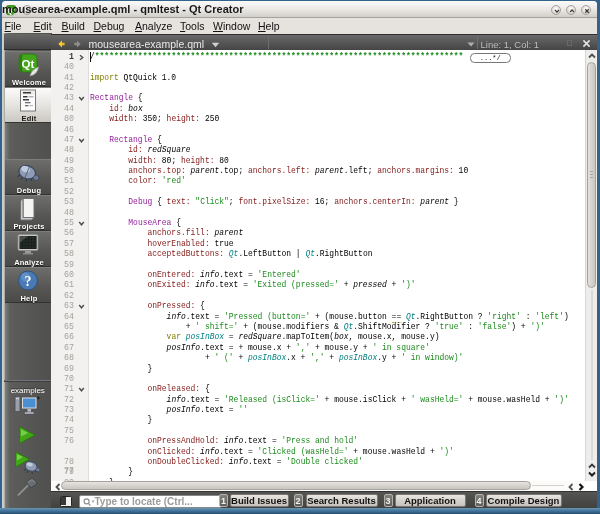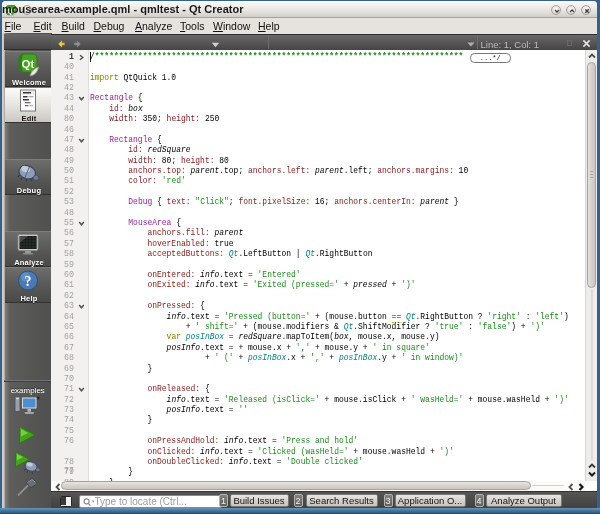--- a/index.html
+++ b/index.html
@@ -67,21 +67,21 @@
 #vsb { position:absolute; right:0; top:49px; width:11.5px; height:430.5px; background:#efedeb; border-left:1px solid #d8d6d4; }
 #vsb .grip { position:absolute; left:2px; right:2px; top:108px; height:7px;
   background:repeating-linear-gradient(180deg,#aaa69f 0,#aaa69f 1px,transparent 1px,transparent 3px); }
 #vsb .thumb { position:absolute; left:0.75px; top:12px; width:9.5px; height:226px; border-radius:4.5px;
   background:linear-gradient(90deg,#e5e2de,#d7d3cf 45%,#c9c5c0); border:1px solid #a5a19c; }
 #hsb { position:absolute; left:49px; top:479.5px; width:533.5px; height:11px; background:#fcfbfa; }
 #hsb .thumb { position:absolute; left:10px; top:0.8px; width:469.5px; height:9px; border-radius:4.5px;
   background:linear-gradient(180deg,#e8e5e1,#d7d3cf 50%,#c9c5c0); border:1px solid #a5a19c; }
 .sarr { position:absolute; }
 #status { position:absolute; left:49px; right:0; top:490px; bottom:0;
-  background:linear-gradient(180deg,#555553,#414140); border-top:1px solid #323230; }
+  background:linear-gradient(180deg,#555553,#414140); border-top:1px solid #323230;font-weight:bold; }
 #loc { position:absolute; left:27.5px; top:2.5px; width:143px; height:13px; background:#fff;
   border:1px solid #8a8a88; border-radius:2px; }
 #loc .ph { position:absolute; left:15px; top:0.5px; font-size:10px; color:#9c9c9a; }
 .ob { position:absolute; top:1.5px; height:13.5px; background:linear-gradient(180deg,#eae7e3,#d5d2cd 50%,#c6c3be);
   border:1px solid #7a7874; border-radius:2px; font-size:9.5px; color:#111; text-align:center; line-height:12px; }
 .nb { position:absolute; top:1.5px; width:9px; height:13.5px; background:linear-gradient(180deg,#84827e,#5e5e5c);
   border:1px solid #b5b2ae; border-radius:2px; font-size:9px; color:#f0f0ee; text-align:center; line-height:12px; }
 #sbtoggle { position:absolute; left:8.5px; top:3.5px; width:12px; height:11px; background:#f2f1ef;
   border:1px solid #252523; border-radius:1.5px; }
 #sbtoggle::before { content:""; position:absolute; left:0.8px; top:0.8px; bottom:0.8px; width:4.4px; background:#39393b; }
@@ -152,20 +152,27 @@
 <g transform="rotate(18 13 12)">
 <path d="M6 16 L4.5 19 M9 17.5 L8.5 20.5 M13 17.5 L14 20.5 M17 16 L19 18.5 M19.5 13 L22.5 14" stroke="#2e3a4e" stroke-width="1.2" fill="none"></path>
 <ellipse cx="12" cy="11.5" rx="8.5" ry="6.5" fill="#8e9cb4" stroke="#4a5670" stroke-width="1"></ellipse>
 <ellipse cx="12" cy="11.5" rx="8.5" ry="6.5" fill="none" stroke="#2e3a4e" stroke-width="0.6"></ellipse>
 <path d="M19.2 14.5 a3 2.6 0 1 0 2.6 -3" fill="#6e7c96" stroke="#3a465e" stroke-width="0.8"></path>
 <ellipse cx="9.5" cy="9" rx="4.5" ry="3" fill="#c6d0e2" opacity="0.9"></ellipse>
 <path d="M12.5 5.2 L11.5 17.8" stroke="#4a5670" stroke-width="0.8"></path>
 </g>
 </svg></div>
         <div class="mlab">Debug</div>
+      </div>
+<div class="mode" style="top:162px">
+        <div class="micon"><svg width="22" height="24" viewBox="0 0 22 24">
+<path d="M6 1.5 L17 1.5 L17 20.5 L6 20.5 Z" fill="#f4f4f2" stroke="#6f6f6d"></path>
+<path d="M6 1.5 L3.5 4 L3.5 23 L14.5 23 L17 20.5 L6 20.5 Z" fill="#c9cbd4" stroke="#6f6f6d"></path>
+</svg></div>
+        <div class="mlab">Projects</div>
       </div>
 <div class="mode" style="top:198px">
         <div class="micon"><svg width="24" height="23" viewBox="0 0 24 23">
 <rect x="2" y="1.5" width="20" height="16" rx="1.5" fill="#c9c9c7" stroke="#8a8a88" stroke-width="0.8"></rect>
 <rect x="3.5" y="3" width="17" height="13" fill="#15171a"></rect>
 <path d="M5 3 v13 M8 3 v13 M11 3 v13 M14 3 v13 M17 3 v13 M20 3 v13" stroke="#2e3a30" stroke-width="0.7"></path>
 <path d="M3.5 5 h17 M3.5 8 h17 M3.5 11 h17 M3.5 14 h17" stroke="#2e3a30" stroke-width="0.7"></path>
 <path d="M3.5 3 L12 3 L3.5 10 Z" fill="#ffffff" opacity="0.18"></path>
 <rect x="9" y="18" width="6" height="2" fill="#9a9a98"></rect>
 <rect x="7" y="20" width="10" height="1.5" fill="#8a8a88"></rect>
@@ -214,20 +221,21 @@
     </svg></div>
   </div>
   <div id="etb">
     <svg style="position:absolute;left:7px;top:4.5px" width="7" height="8" viewBox="0 0 8 9">
         <path d="M4.6 0.4 L0.4 4.5 L4.6 8.6 L4.6 6 L7.6 6 L7.6 3 L4.6 3 Z" fill="#f0b81e"></path>
         <path d="M4.6 0.4 L0.4 4.5 L4.6 8.6 Z" fill="#ffd84a" opacity="0.5"></path>
       </svg>
     <svg style="position:absolute;left:22.5px;top:4.5px" width="7" height="8" viewBox="0 0 8 9">
         <path d="M3.4 0.4 L7.6 4.5 L3.4 8.6 L3.4 6 L0.4 6 L0.4 3 L3.4 3 Z" fill="#8e8e8c"></path>
       </svg>
+    <div class="fname">mousearea-example.qml</div>
     <svg style="position:absolute;left:160px;top:6.5px" width="9" height="6" viewBox="0 0 9 6">
         <path d="M0.8 0.8 L4.5 5.2 L8.2 0.8 Z" fill="#d0d0ce"></path>
       </svg>
     <div class="sep" style="left:217px"></div>
     <svg style="position:absolute;left:416px;top:6.5px" width="8" height="5" viewBox="0 0 8 5">
         <path d="M0.4 0.4 L4 4.6 L7.6 0.4 Z" fill="#aeaeac"></path>
       </svg>
     <div class="sep" style="left:426px"></div>
     <div style="position:absolute;left:516px;top:5px;width:5px;height:6px;border:1px solid #69696b"></div>
     <div class="lcol">Line: 1, Col: 1</div>
@@ -456,14 +464,14 @@
         </svg>
       <div class="ph">Type to locate (Ctrl...</div>
     </div>
     <div class="nb" style="left:168px">1</div>
     <div class="ob" style="left:178.5px;width:59px">Build Issues</div>
     <div class="nb" style="left:242.5px">2</div>
     <div class="ob" style="left:254.5px;width:72px">Search Results</div>
     <div class="nb" style="left:332.5px">3</div>
     <div class="ob" style="left:343.5px;width:71px">Application O...</div>
     <div class="nb" style="left:423.5px">4</div>
-    <div class="ob" style="left:434.5px;width:76px">Analyze Output</div>
+    <div class="ob" style="left:434.5px;width:76px">Compile Design</div>
   </div>
 </div>
 </body></html>

